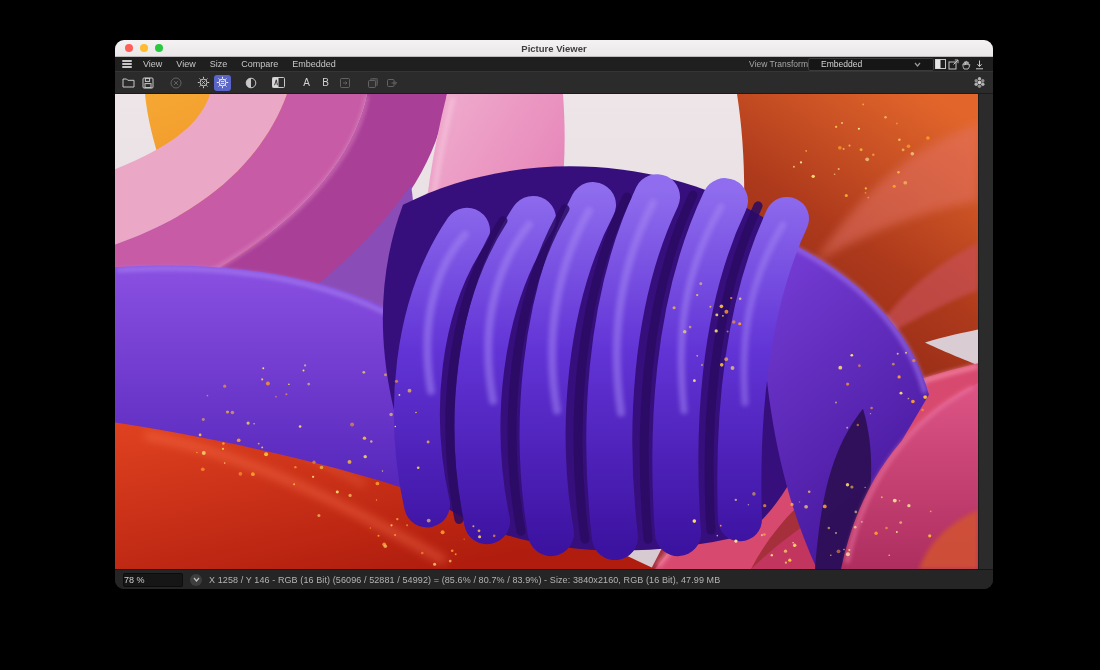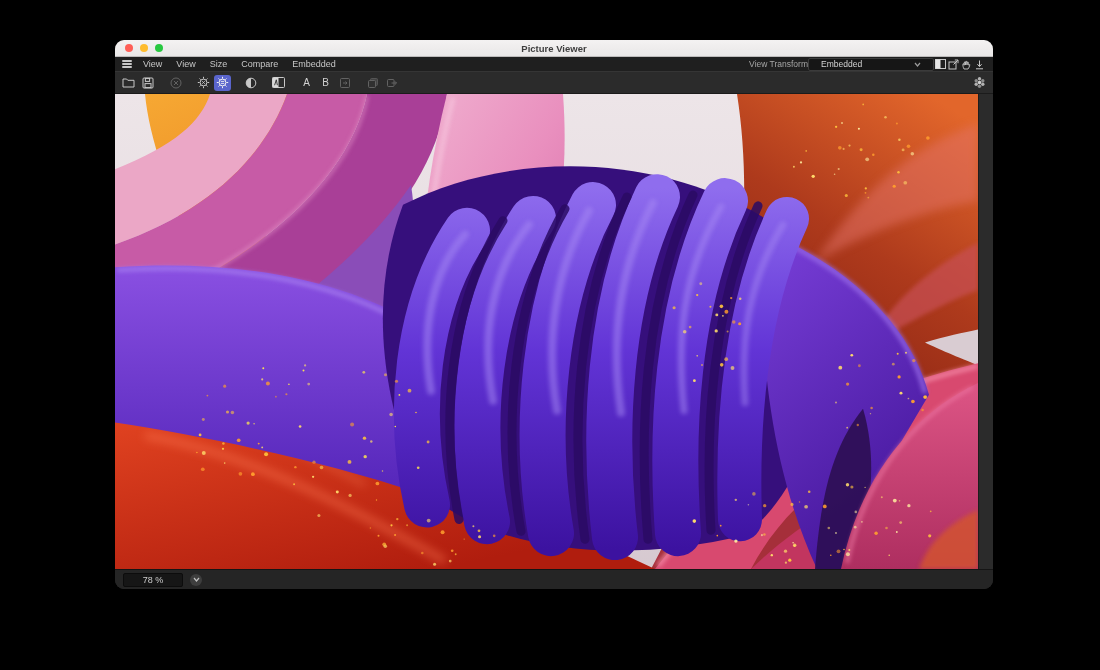--- a/index.html
+++ b/index.html
@@ -36,21 +36,21 @@
   .tsep{width:7px;flex:0 0 auto;}
   .letter{font-size:10px;color:#d2d2d2;}
   
   .viewport{flex:1 1 auto;display:flex;background:#262626;min-height:0;}
   svg.art{display:block;width:863px;height:100%;}
   .gutter{flex:1;background:#2b2b2b;border-left:1px solid #1d1d1d;}
   
   .statusbar{height:19px;background:#252525;border-top:1px solid #151515;display:flex;
              align-items:center;gap:7px;padding:0 8px;font-size:9px;color:#b4b4b4;flex:0 0 auto;}
   .zoomfield{width:58px;height:12px;background:#161616;border:1px solid #0c0c0c;border-radius:2px;
-             color:#cecece;text-align:center;font-size:9px;font-family:"Liberation Sans",sans-serif;padding:0;}
+             color:#cecece;font-size:9px;font-family:"Liberation Sans",sans-serif;padding:0;}
   .zoomdrop{width:12px;height:12px;border-radius:50%;background:#3e3e3e;display:flex;
             align-items:center;justify-content:center;}
   .statustext{white-space:nowrap;letter-spacing:.1px;}
 </style>
 </head>
 <body>
 
 <div class="window">
 
   <div class="titlebar">
@@ -497,15 +497,16 @@
     <div class="gutter"></div>
   </div>
 
   <div class="statusbar">
     <input class="zoomfield" value="78 %" style="">
     <div class="zoomdrop">
       <svg width="7" height="5" viewBox="0 0 7 5">
           <path d="M1,1 L3.5,4 L6,1" fill="none" stroke="#c0c0c0" stroke-width="1.2"></path>
         </svg>
     </div>
+    <div class="statustext">X 1258 / Y 146 - RGB (16 Bit) (56096 / 52881 / 54992) = (85.6% / 80.7% / 83.9%) - Size: 3840x2160, RGB (16 Bit), 47.99 MB</div>
   </div>
 
 </div>
 
 </body></html>

